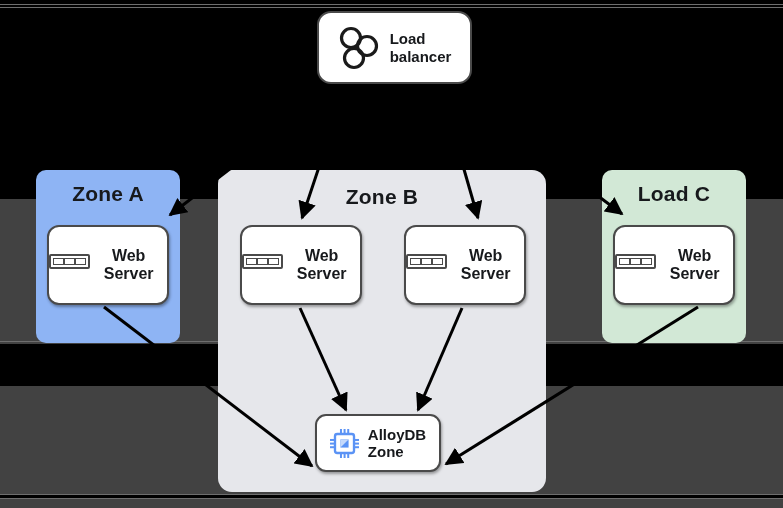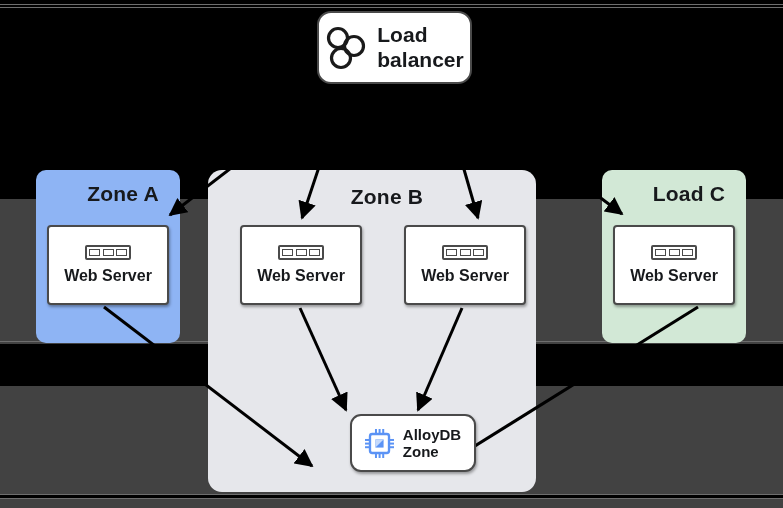--- a/index.html
+++ b/index.html
@@ -43,52 +43,50 @@
     position: absolute;
     border-radius: 10px;
     box-sizing: border-box;
   }
   .zone-a {
     background: #8EB4F4;
     left: 36px; top: 170px; width: 144px; height: 173px;
   }
   .zone-b {
     background: #E6E7EB;
-    left: 208px; top: 170px; width: 328px; height: 322px;
+    left: 218px; top: 170px; width: 328px; height: 322px;
     border-radius: 14px;
   }
   .zone-c {
     background: #D2E8D6;
     left: 602px; top: 170px; width: 144px; height: 173px;
   }
   .zone-label {
     position: absolute;
     left: 0;
     width: 100%;
     text-align: center;
     font-size: 21px;
     font-weight: bold;
     color: #17191C;
     letter-spacing: 0.2px;
-    padding-left: 15px;
   }
   .zone-a .zone-label,
   .zone-c .zone-label { top: 12px; }
   .zone-b .zone-label { top: 15px; }
 
   
   .node {
     position: absolute;
     background: #FFFFFF;
     border: 2px solid #4A4A4A;
-    border-radius: 4px;
+    border-radius: 12px;
     box-sizing: border-box;
     box-shadow: 1px 2px 3px rgba(0,0,0,0.35);
     display: flex;
-    flex-direction: column;
     align-items: center;
     justify-content: center;
   }
   .node-label {
     font-size: 16px;
     font-weight: bold;
     color: #17191C;
     line-height: 1.15;
     text-align: center;
   }
@@ -122,29 +120,28 @@
   }
 
   
   .load-balancer {
     left: 317px; top: 11px; width: 155px; height: 73px;
     flex-direction: row;
     gap: 10px;
     border-radius: 14px;
   }
   .lb-icon { width: 42px; height: 44px; flex: none; }
-  .lb-label { text-align: left; font-size: 21px; }
+  .lb-label { text-align: left; font-size: 15px; }
 
   
   .alloydb {
     left: 315px; top: 414px; width: 126px; height: 58px;
     flex-direction: row;
     gap: 9px;
     border-radius: 11px;
-    margin-left: 35px;
   }
   .db-icon { width: 29px; height: 29px; flex: none; }
   .db-label { text-align: left; font-size: 15px; }
 </style>
 </head>
 <body>
 
 <div id="canvas">
 
   <div class="band band-black" style="top:0;height:4px;"></div>

